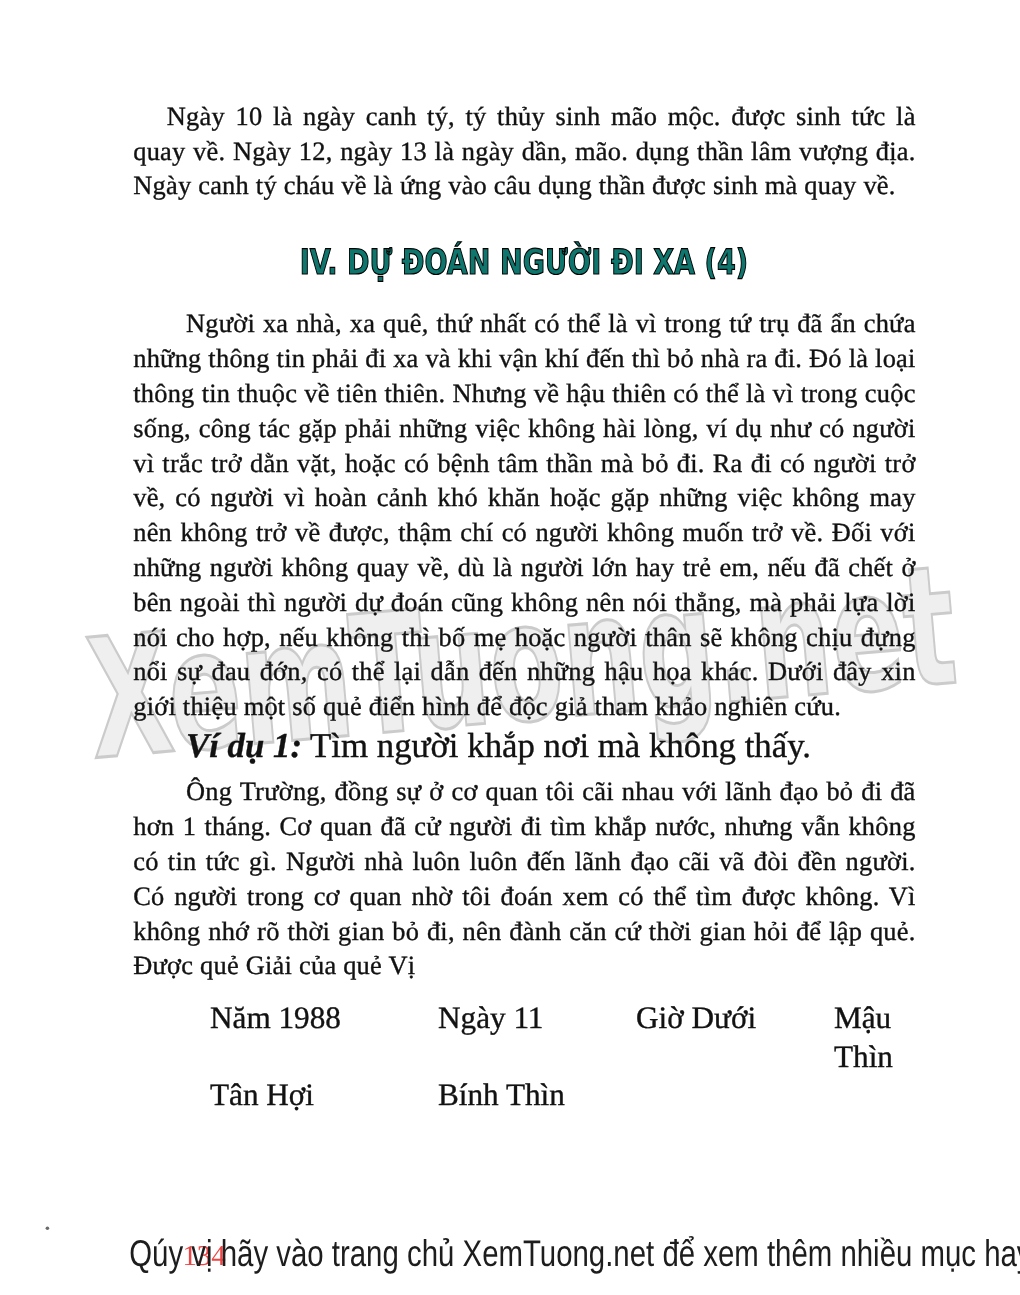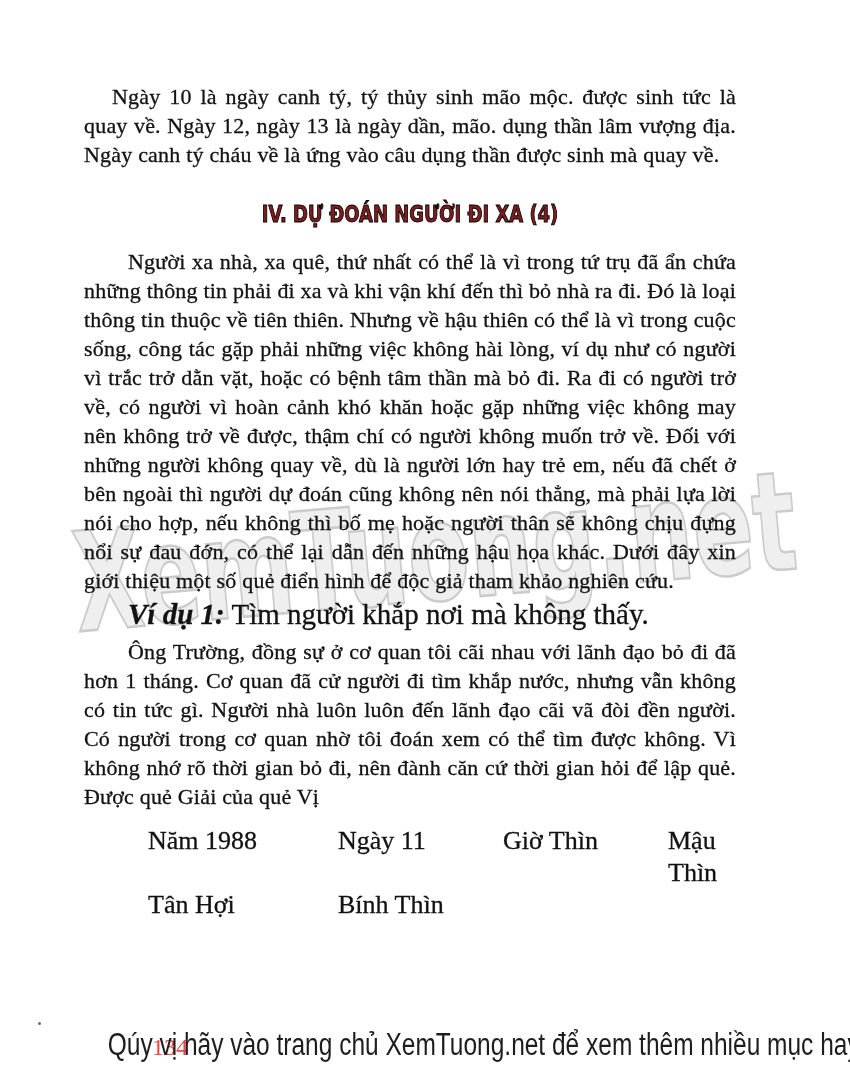--- a/index.html
+++ b/index.html
@@ -9,39 +9,39 @@
     font-family: "Liberation Serif", serif;
     color: #121212;
     position: relative;
     overflow: hidden;
   }
   .watermark-layer {
     position: absolute; left: 0; top: 0; width: 850px; height: 1079px;
     z-index: 0; pointer-events: none;
   }
   .text-layer {
-    position: absolute; left: 84px; top: 82px; width: 652px; z-index: 1;
+    position: absolute; left: 111px; top: 82px; width: 652px; z-index: 1;
   }
   .para {
     margin: 0;
     font-size: 22px;
     line-height: 29px;
     text-align: justify;
     text-indent: 44px;
     letter-spacing: 0.2px;
     -webkit-text-stroke: 0.3px #121212;
   }
   .para.continuation { text-indent: 28px; }
   .section-heading {
     margin: 32px 0 20px 0;
     text-align: center;
     font-family: "DejaVu Sans", sans-serif;
     font-weight: bold;
-    font-size: 23px;
-    color: #7f1d1d;
+    font-size: 29px;
+    color: #0f766e;
     white-space: nowrap;
   }
   .section-heading .squeeze {
     display: inline-block;
     transform: scaleX(0.78);
     transform-origin: center;
     letter-spacing: 0px;
     -webkit-text-stroke: 1px #000;
   }
   .example-line {
@@ -108,21 +108,21 @@
     <div class="example-line">
       <span class="example-label">Ví dụ 1:</span>
       <span>Tìm người khắp nơi mà không thấy.</span>
     </div>
 
     <p class="para story">Ông Trường, đồng sự ở cơ quan tôi cãi nhau với lãnh đạo bỏ đi đã hơn 1 tháng. Cơ quan đã cử người đi tìm khắp nước, nhưng vẫn không có tin tức gì. Người nhà luôn luôn đến lãnh đạo cãi vã đòi đền người. Có người trong cơ quan nhờ tôi đoán xem có thể tìm được không. Vì không nhớ rõ thời gian bỏ đi, nên đành căn cứ thời gian hỏi để lập quẻ. Được quẻ Giải của quẻ Vị</p>
 
     <div class="pillars">
       <span>Năm 1988</span>
       <span>Ngày 11</span>
-      <span>Giờ Thìn</span>
+      <span>Giờ Dưới</span>
       <span>Mậu Thìn</span>
       <span>Tân Hợi</span>
       <span>Bính Thìn</span>
     </div>
 
   </div>
 
   <div class="stray-mark"></div>
 
   <div class="page-number">134</div>

